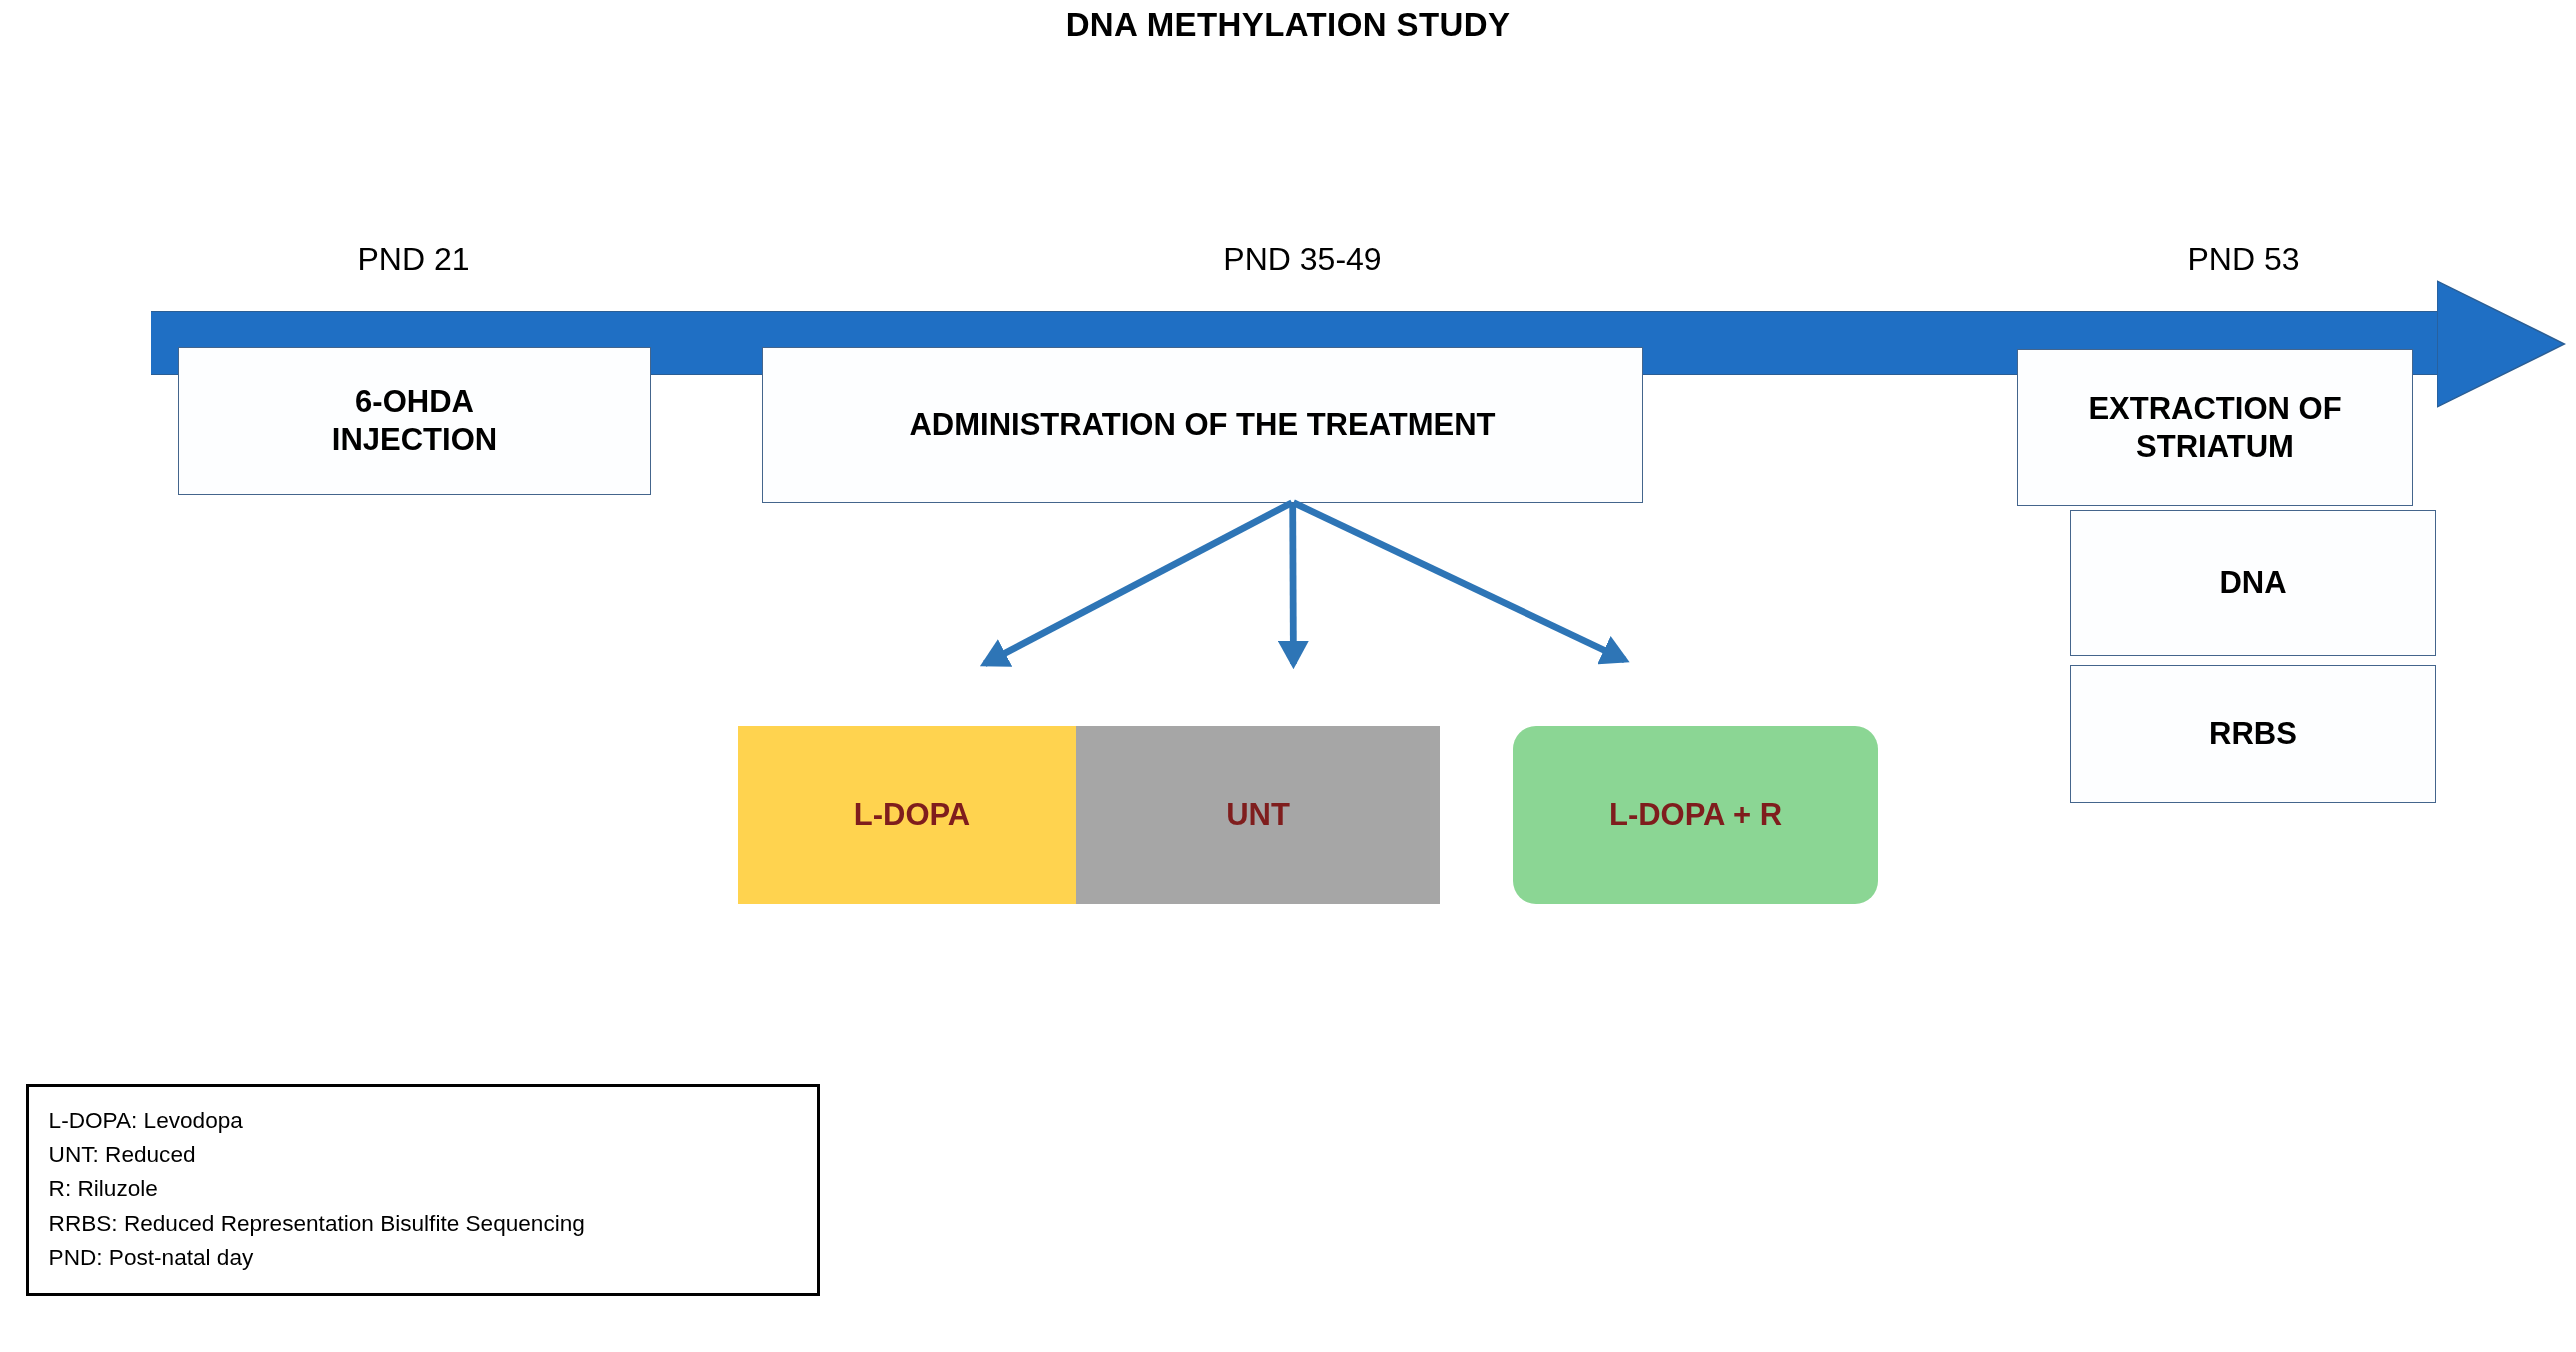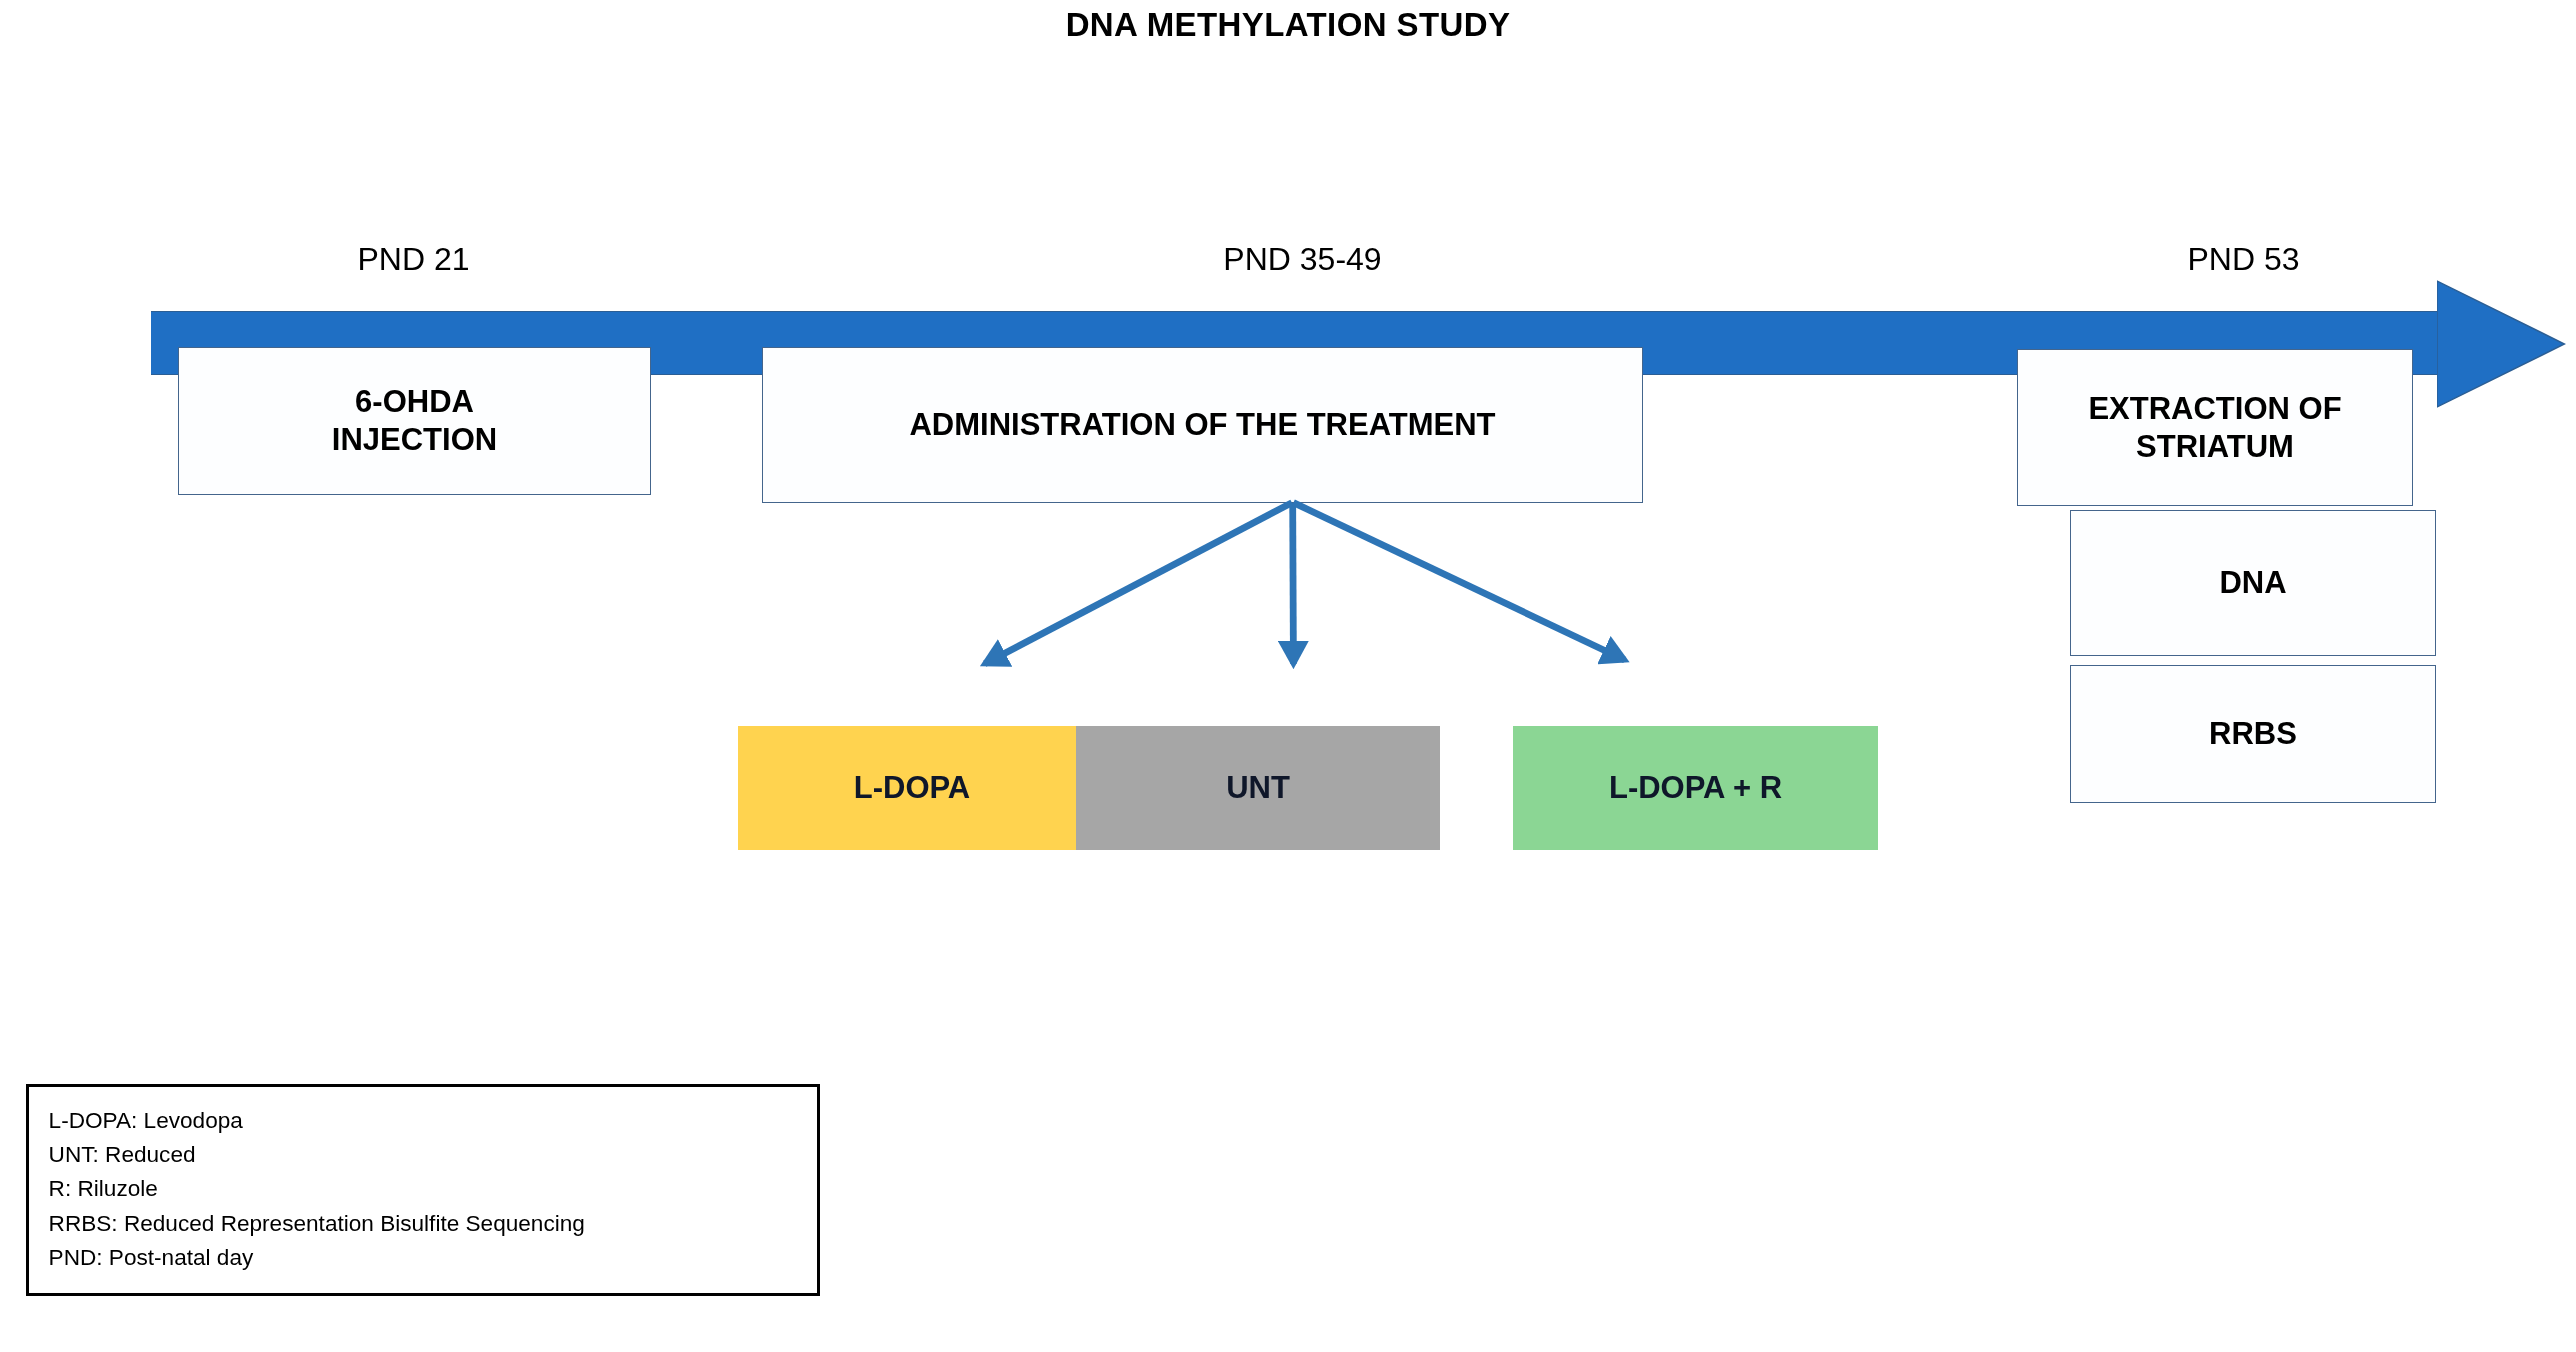--- a/index.html
+++ b/index.html
@@ -96,28 +96,28 @@
     font-weight: bold;
     font-size: 31px;
   }
   #sample-box-dna  { left: 2070px; top: 510px; width: 366px; height: 146px; }
   #sample-box-rrbs { left: 2070px; top: 665px; width: 366px; height: 138px; }
 
   
   .group-box {
     position: absolute;
     top: 726px;
-    height: 124px;
+    height: 178px;
     display: flex;
     align-items: center;
     justify-content: center;
     text-align: center;
     font-weight: bold;
     font-size: 31px;
-    color: #0f172a;
+    color: #7f1d1d;
   }
   #group-box-0 { left: 738px;  width: 348px; }
   #group-box-1 { left: 1076px; width: 364px; }
   #group-box-2 { left: 1513px; width: 365px; }
 
   
   #branch-arrows {
     position: absolute;
     left: 926px;
     top: 489px;
@@ -195,21 +195,21 @@
     <line x1="487" y1="18" x2="488" y2="232" stroke="#2E75B6" stroke-width="9" marker-end="url(#arrowhead-blue)"></line>
     <line x1="488" y1="18" x2="928" y2="227" stroke="#2E75B6" stroke-width="9" marker-end="url(#arrowhead-blue)"></line>
   </svg>
 
   <div class="group-box" id="group-box-0" style="background: rgb(255, 211, 79);">
     <span>L-DOPA</span>
   </div>
   <div class="group-box" id="group-box-1" style="background: rgb(166, 166, 166);">
     <span>UNT</span>
   </div>
-  <div class="group-box" id="group-box-2" style="background: rgb(139, 214, 148);">
+  <div class="group-box" id="group-box-2" style="background: rgb(139, 214, 148); border-radius: 23px;">
     <span>L-DOPA + R</span>
   </div>
 
   <div id="legend-box">
     <div class="legend-line">L-DOPA: Levodopa</div>
     <div class="legend-line">UNT: Reduced</div>
     <div class="legend-line">R: Riluzole</div>
     <div class="legend-line">RRBS: Reduced Representation Bisulfite Sequencing</div>
     <div class="legend-line">PND: Post-natal day</div>
   </div>

